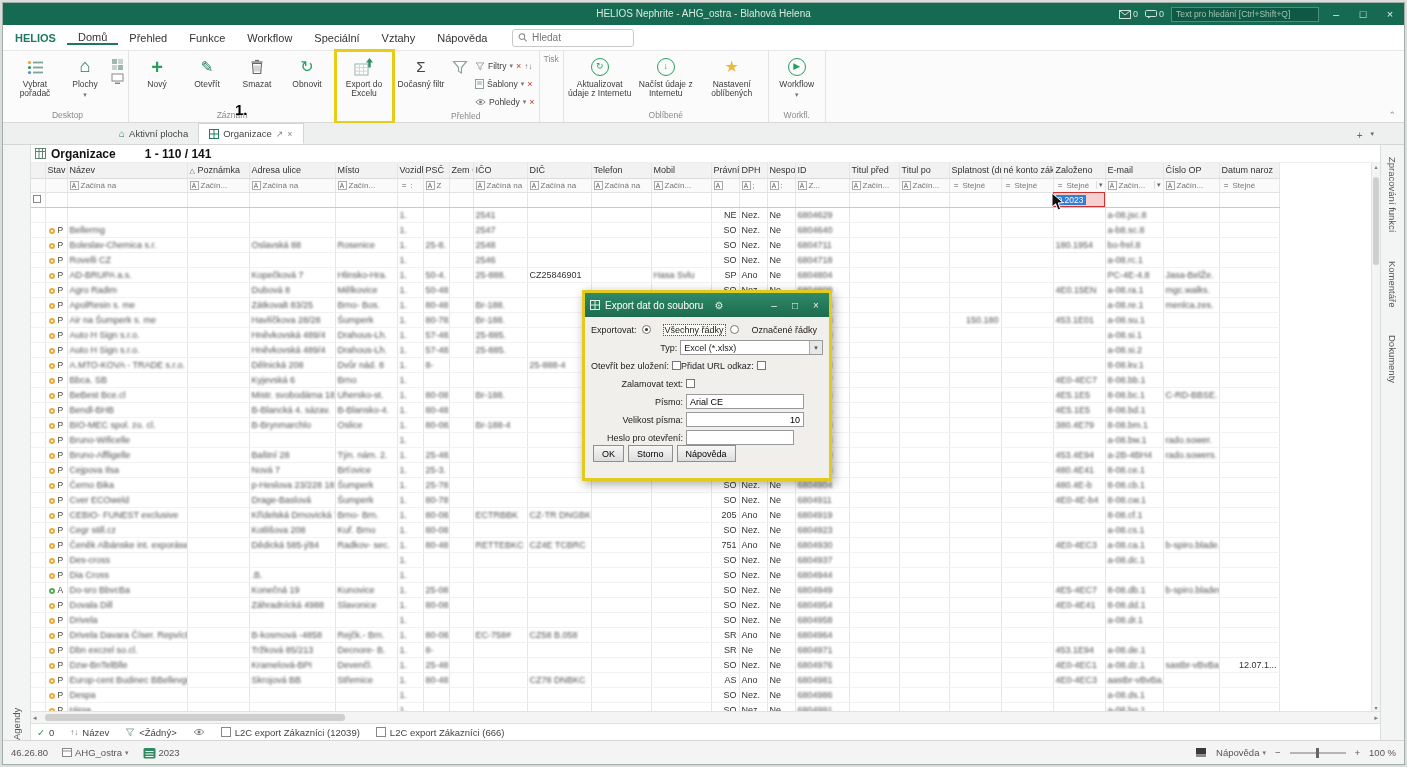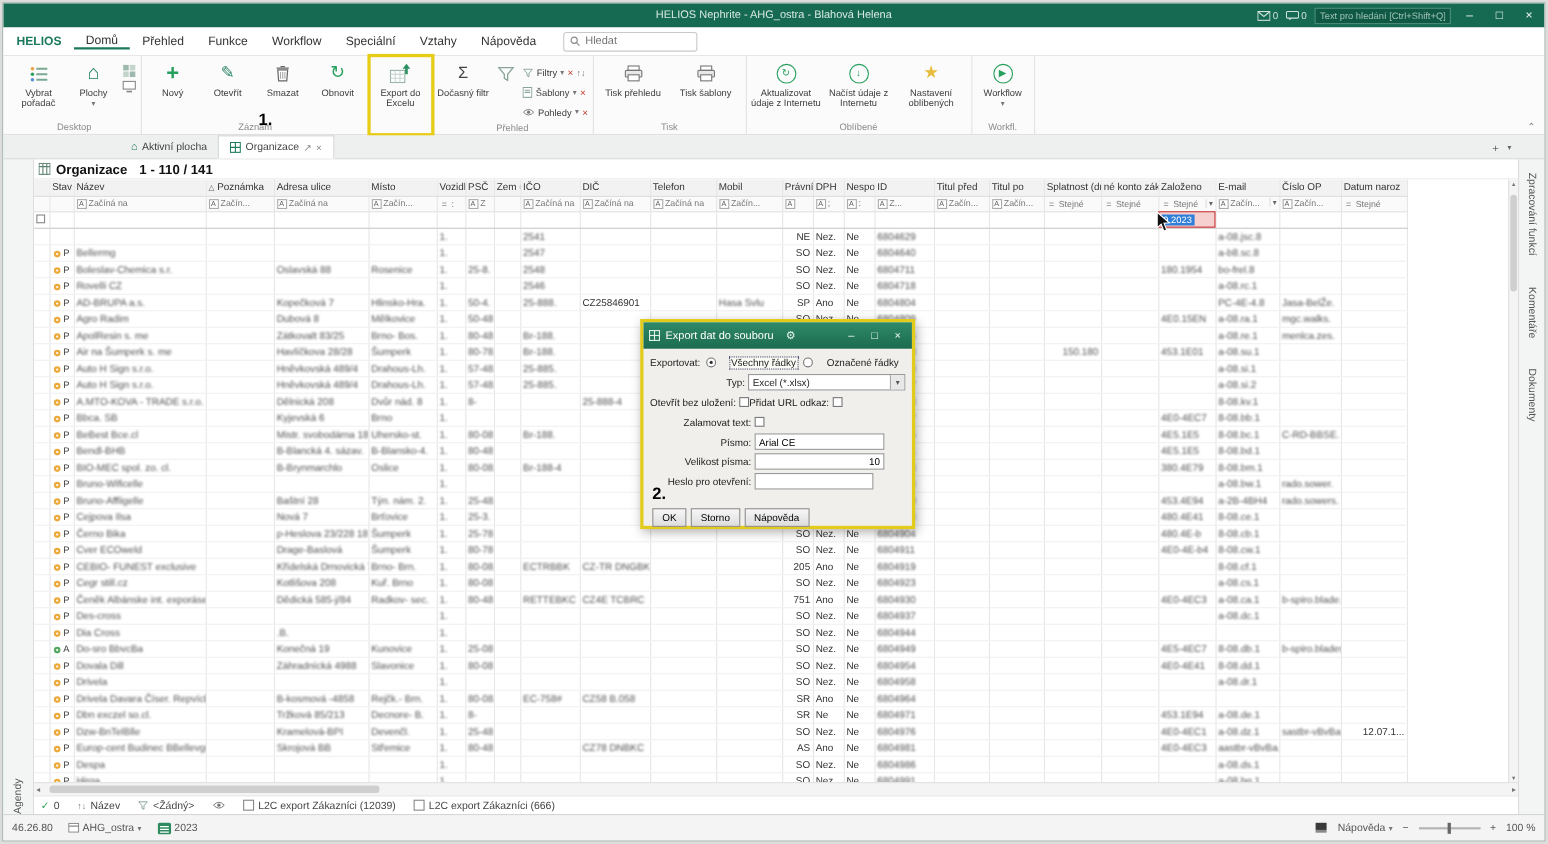--- a/index.html
+++ b/index.html
@@ -4,21 +4,21 @@
 <style>
   * { box-sizing: border-box; margin: 0; padding: 0; }
   html,body { width:1407px; height:767px; font-family:"Liberation Sans",sans-serif; background:#dcdcdc; position:relative; overflow:hidden; }
   .window { position:absolute; left:2px; top:2px; right:2px; bottom:2px; border:1px solid #9eb0a8; background:#fff; overflow:hidden; }
 
   
   .titlebar { position:absolute; left:0; top:0; right:0; height:22px; background:#166a52; color:#fff; }
   .tb-title { position:absolute; left:0; right:0; top:0; height:22px; line-height:22px; text-align:center; font-size:10px; color:#d8e9e2; }
   .tb-right { position:absolute; right:4px; top:0; height:22px; display:flex; align-items:center; gap:7px; z-index:2; }
   .tb-ico { display:flex; align-items:center; gap:2px; color:#cfe2da; font-size:9px; }
-  .tb-search { width:124px; height:15px; background:#0f5843; border:1px solid #4d8f7b; color:#bcd6cd; font-size:8.5px; padding:0 4px; }
+  .tb-search { width:148px; height:15px; background:#0f5843; border:1px solid #4d8f7b; color:#bcd6cd; font-size:8.5px; padding:0 4px; }
   .tb-search::placeholder { color:#9fc3b6; }
   .winbtn { width:20px; text-align:center; font-size:11px; color:#e8f1ed; }
 
   
   .menubar { position:absolute; top:22px; left:0; right:0; height:26px; background:#fff; border-bottom:1px solid #e6e6e6; display:flex; align-items:center; padding-left:8px; font-size:11px; color:#333; }
   .mi { padding:0 11px; }
   .mi.brand { color:#1b7a5d; font-weight:bold; padding-left:4px; }
   .mi.active { font-weight:normal; box-shadow:inset 0 -2px 0 #1b7a5d; padding-bottom:2px; }
   .msearch { margin-left:14px; display:flex; align-items:center; border:1px solid #c9c9c9; border-radius:3px; height:18px; width:122px; padding:0 5px; gap:4px; }
   .msearch input { border:none; outline:none; font-size:10px; width:100%; color:#555; font-family:inherit; }
@@ -56,21 +56,21 @@
   
   .rail-left { position:absolute; left:0; top:142px; bottom:24px; width:28px; background:#f3f4f4; border-right:1px solid #ddd; display:flex; justify-content:center; padding-top:10px; }
   .rail-left span { writing-mode:vertical-rl; transform:rotate(180deg); font-size:9.5px; color:#555; }
   .rail-right { position:absolute; right:0; top:142px; bottom:24px; width:24px; background:#f3f4f4; border-left:1px solid #ddd; display:flex; flex-direction:column; align-items:center; padding-top:12px; gap:28px; }
   .rail-right span { writing-mode:vertical-rl; font-size:9.5px; color:#555; }
 
   
   .grid-area { position:absolute; left:28px; right:24px; top:142px; bottom:24px; display:flex; flex-direction:column; background:#fff; }
   .grid-title { height:18px; display:flex; align-items:center; gap:5px; padding-left:4px; font-size:12px; color:#111; border-bottom:1px solid #eee; }
   .grid-title b { font-weight:bold; }
-  .gt-range { margin-left:6px; }
+  .gt-range { margin-left:24px; }
   .tablewrap { flex:1; overflow:hidden; position:relative; }
   table { border-collapse:collapse; table-layout:fixed; font-size:9px; color:#333; }
   th, td { border-right:1px solid #e6e6e6; padding:0 2px; white-space:nowrap; overflow:hidden; text-align:left; font-weight:normal; }
   .hrow th { background:#f2f2f2; height:15px; font-size:9px; color:#333; border-bottom:1px solid #dcdcdc; }
   .oprow th { background:#fafafa; height:14px; font-size:8px; color:#777; border-bottom:1px solid #e2e2e2; }
   .inrow th { background:#fff; height:15px; border-bottom:1px solid #c9c9c9; }
   tbody tr { height:15px; }
   tbody td { border-bottom:1px solid #f1f1f1; }
   .sorttri { font-size:7px; color:#666; }
   .opa { display:inline-block; width:9px; height:9px; border:1px solid #aaa; font-size:6.5px; line-height:8px; text-align:center; color:#555; margin-right:2px; background:#fff; }
@@ -117,21 +117,21 @@
   .dlab.ml { }
   .radio { display:flex; align-items:center; gap:13px; margin-left:5px; }
   .rdot { width:9px; height:9px; border:1px solid #777; border-radius:50%; background:#fff; display:inline-block; }
   .rdot::after { content:""; display:block; width:3px; height:3px; border-radius:50%; margin:2px; background:transparent; }
   .radio.checked .rdot::after { background:#333; }
   .rlab.foc { outline:1px dotted #557; background:#fbfbf6; padding:0 1px; }
   .chk { width:9px; height:9px; border:1px solid #777; background:#fff; display:inline-block; margin-left:3px; }
   .dinput { height:15px; border:1px solid #999; background:#fff; font-size:9px; padding:0 3px; font-family:inherit; }
   .dsel { width:152px; height:15px; border:1px solid #999; background:#fff; display:flex; align-items:center; padding-left:3px; }
   .ddbtn { margin-left:auto; width:13px; height:13px; background:#e8e8e8; border-left:1px solid #aaa; font-size:7px; display:flex; align-items:center; justify-content:center; color:#555; }
-  .dlg-buttons { position:absolute; left:8px; bottom:5px; display:flex; gap:4px; }
+  .dlg-buttons { position:absolute; left:8px; bottom:22px; display:flex; gap:4px; }
   .dbtn { height:17px; background:linear-gradient(#f7f7f7,#dddddd); border:1px solid #8f8f8f; font-size:9px; padding:0 8px; font-family:inherit; }
   .marker2 { position:absolute; left:8px; bottom:26px; font-size:15px; font-weight:bold; color:#000; }
 
   
   .marker1 { position:absolute; left:232px; top:98px; font-size:15px; font-weight:bold; color:#000; z-index:45; }
   .cursor-svg { position:absolute; left:1048px; top:189px; z-index:50; }
 </style>
 </head>
 <body>
 
@@ -307,42 +307,20 @@
             <span>Pohledy</span>
             <span class="chev">▾</span>
             <span class="xred">×</span>
           </div>
         </div>
       </div>
       <div class="rlabel">Přehled</div>
     </div>
 
     <div class="rgroup">
-      <div class="ritems">
-        <div class="rbig w62">
-          <span class="ric">
-            <svg width="18" height="16" viewBox="0 0 18 16">
-                <rect x="4" y="1" width="10" height="4" fill="#fff" stroke="#777"></rect>
-                <rect x="1.5" y="5" width="15" height="6" rx="1" fill="#e8e8e8" stroke="#777"></rect>
-                <rect x="4" y="9" width="10" height="5.5" fill="#fff" stroke="#777"></rect>
-              </svg>
-          </span>
-          <span>Tisk přehledu</span>
-        </div>
-        <div class="rbig w62">
-          <span class="ric">
-            <svg width="18" height="16" viewBox="0 0 18 16">
-                <rect x="4" y="1" width="10" height="4" fill="#fff" stroke="#777"></rect>
-                <rect x="1.5" y="5" width="15" height="6" rx="1" fill="#e8e8e8" stroke="#777"></rect>
-                <rect x="4" y="9" width="10" height="5.5" fill="#fff" stroke="#777"></rect>
-              </svg>
-          </span>
-          <span>Tisk šablony</span>
-        </div>
-      </div>
       <div class="rlabel">Tisk</div>
     </div>
 
     <div class="rgroup">
       <div class="ritems">
         <div class="rbig w62">
           <span class="ric">
               <span class="circ">↻</span>
             </span>
           <span>Aktualizovat údaje z Internetu</span>

